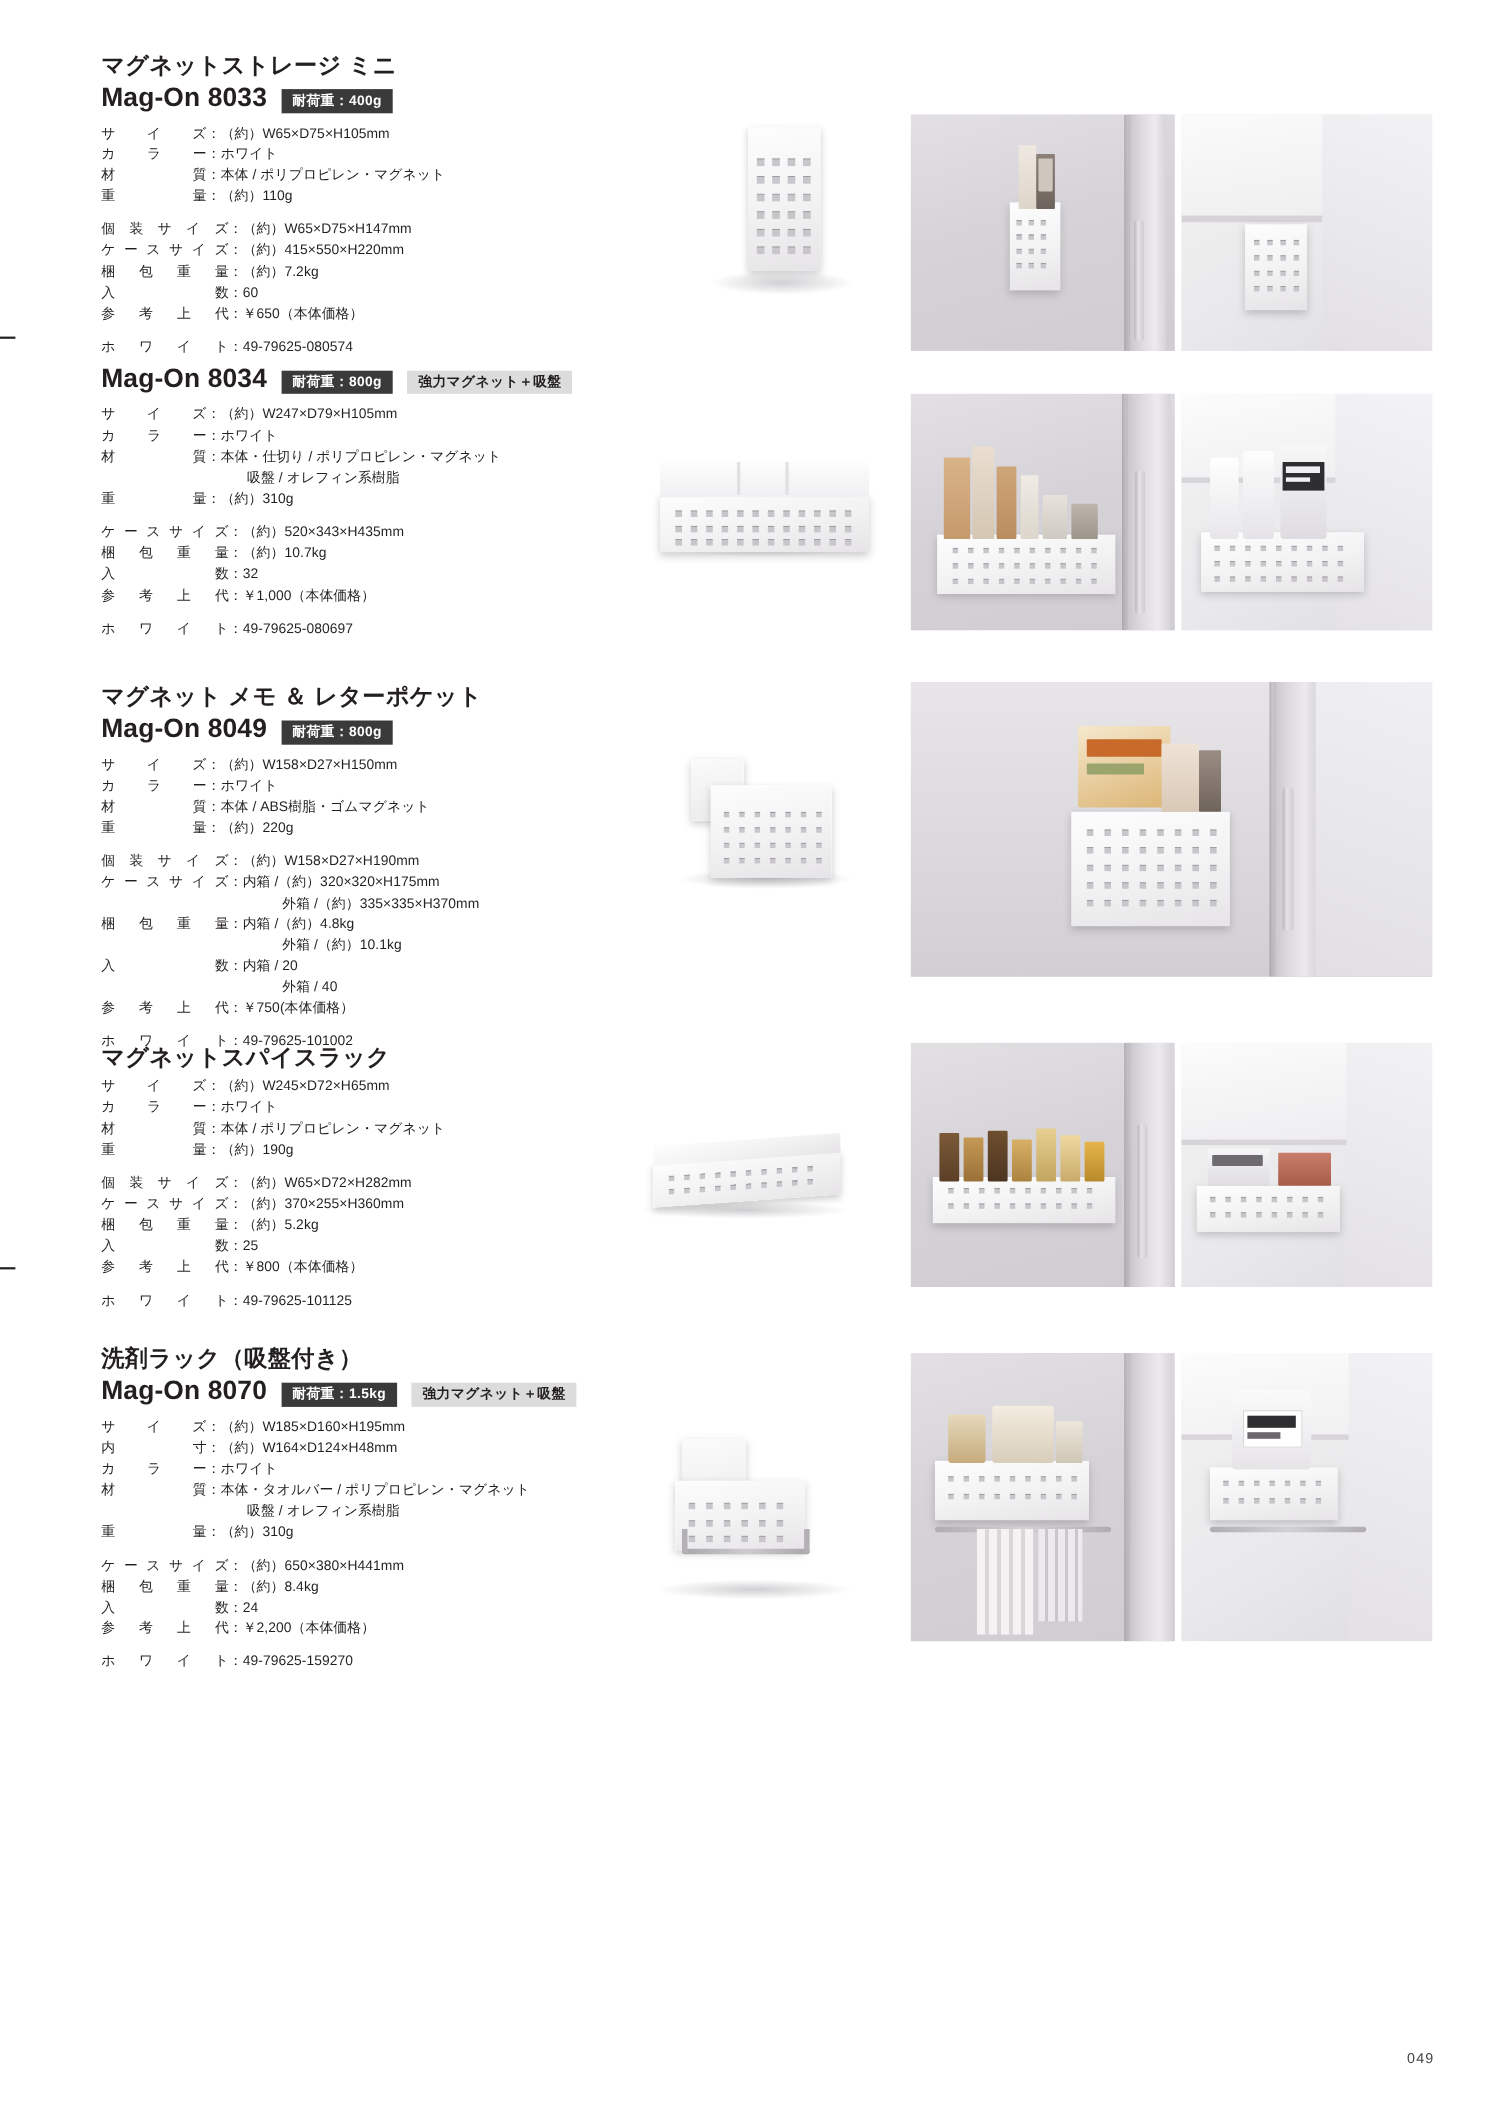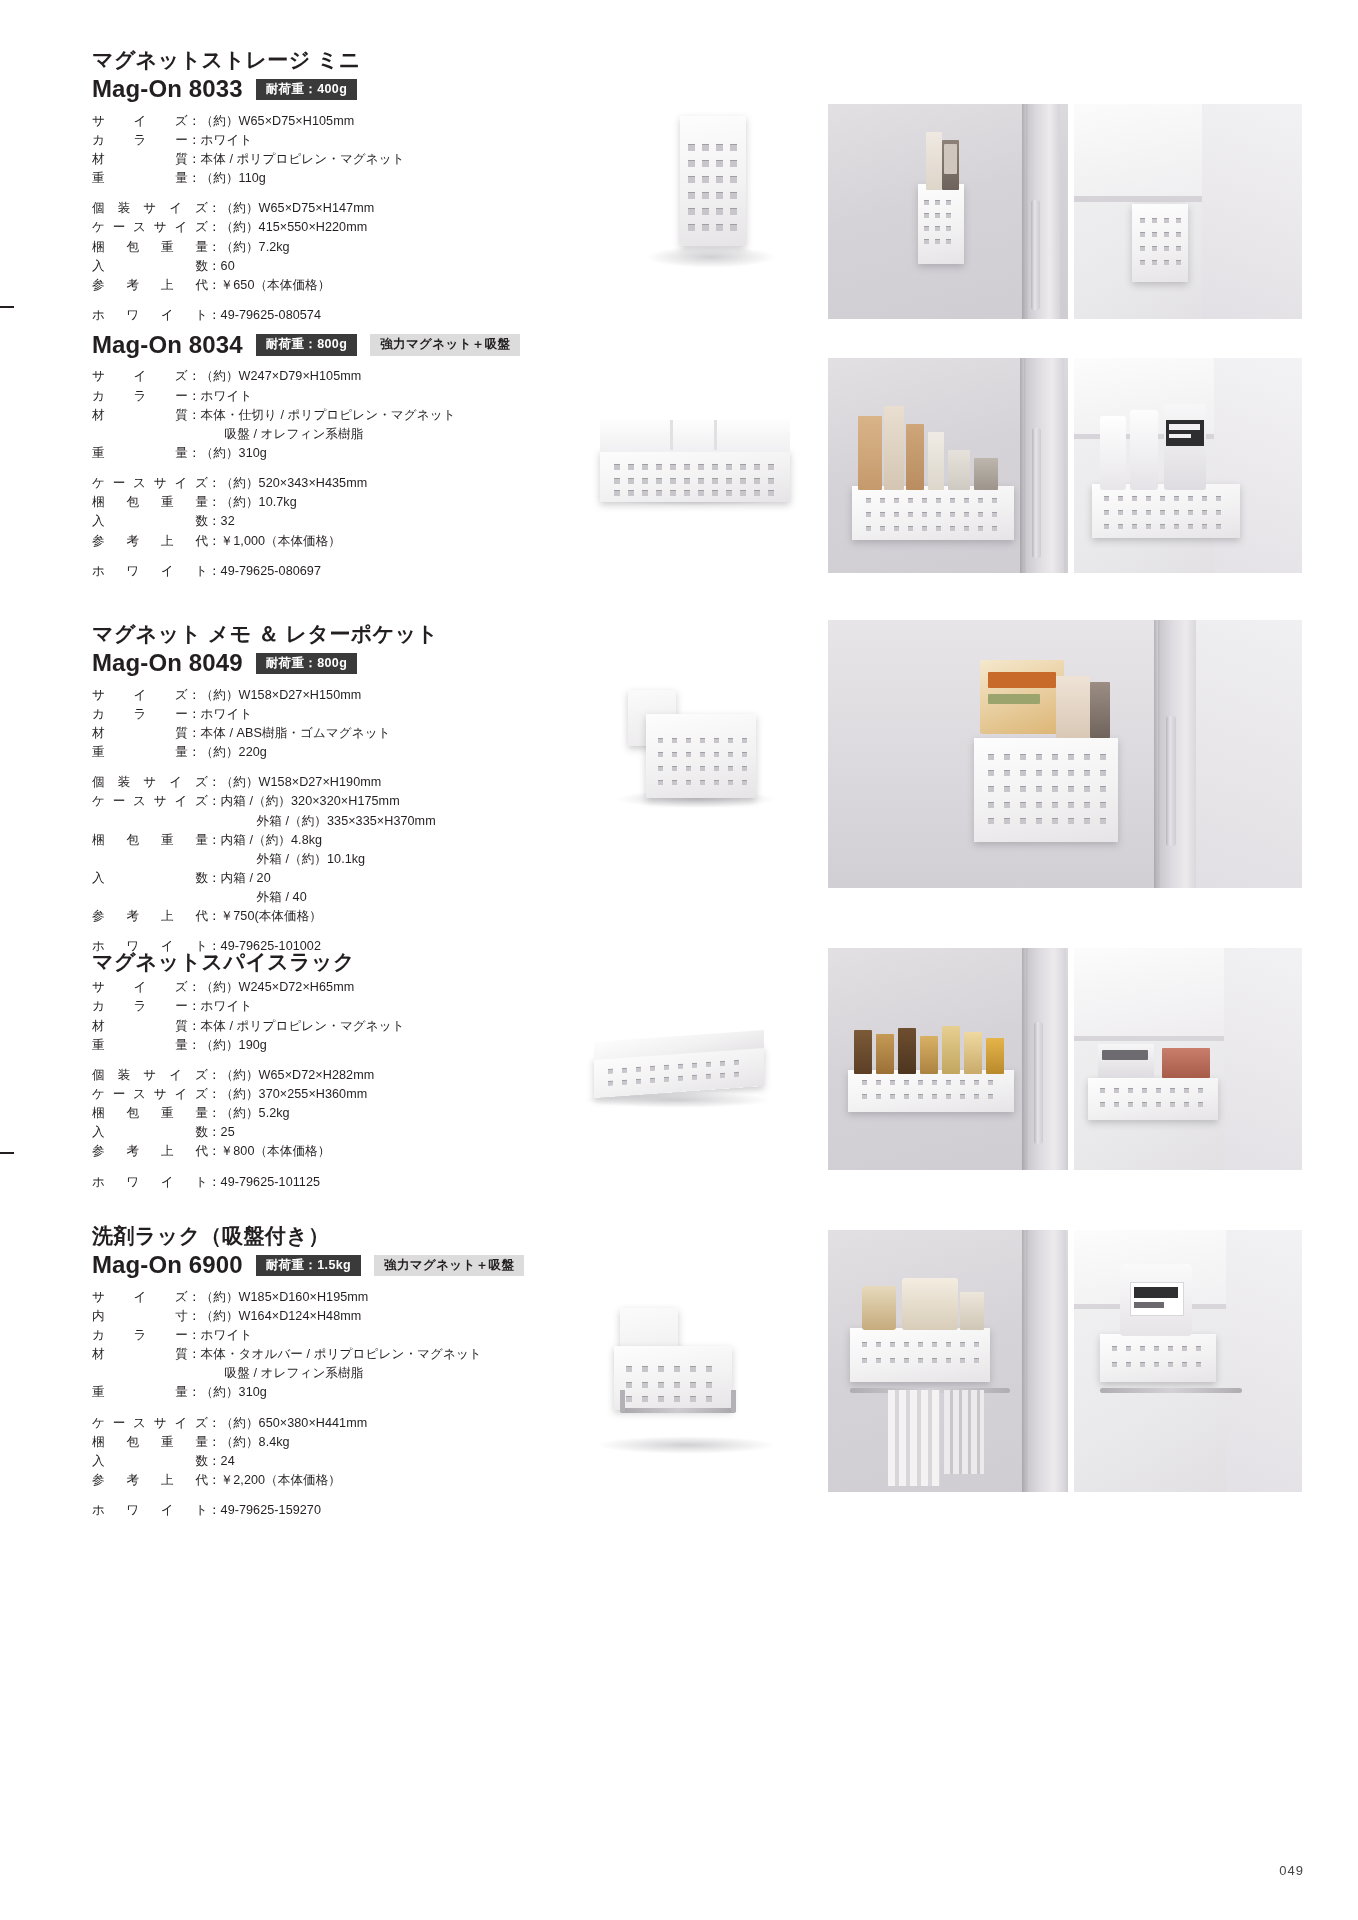--- a/index.html
+++ b/index.html
@@ -38,21 +38,21 @@
     font-size:21px;
     font-weight:700;
     letter-spacing:0.02em;
     line-height:1.35;
     margin:0 0 2px 0;
     white-space:nowrap;
   }
 
   .model-row {
     display:flex;
-    align-items:center;
+    align-items:flex-end;
     gap:13px;
     margin-bottom:9px;
   }
   .model-name {
     font-size:24px;
     font-weight:700;
     letter-spacing:0.005em;
     line-height:1.1;
     white-space:nowrap;
   }
@@ -903,21 +903,21 @@
         <div class="prop" style="left:28px;top:102px;width:46px;height:10px;background:#6d6a70;"></div>
         <div class="prop" style="left:88px;top:100px;width:48px;height:30px;background:linear-gradient(180deg,#c97e6b,#a75b49);"></div>
       </div>
     </div>
   </div>
 
   <div class="product" style="top:1222px;height:300px;">
     <div class="info" style="top:0;width:560px;">
       <div class="title-ja">洗剤ラック（吸盤付き）</div>
       <div class="model-row">
-        <span class="model-name">Mag-On 6900</span>
+        <span class="model-name">Mag-On 8070</span>
         <span class="badge dark">耐荷重：1.5kg</span>
         <span class="badge light">強力マグネット＋吸盤</span>
       </div>
       <div class="spec-group">
         <table class="spec">
           <tbody>
               <tr>
                 <td class="k sp">サイズ</td>
                 <td class="c">：</td>
                 <td class="v">（約）W185×D160×H195mm</td>

